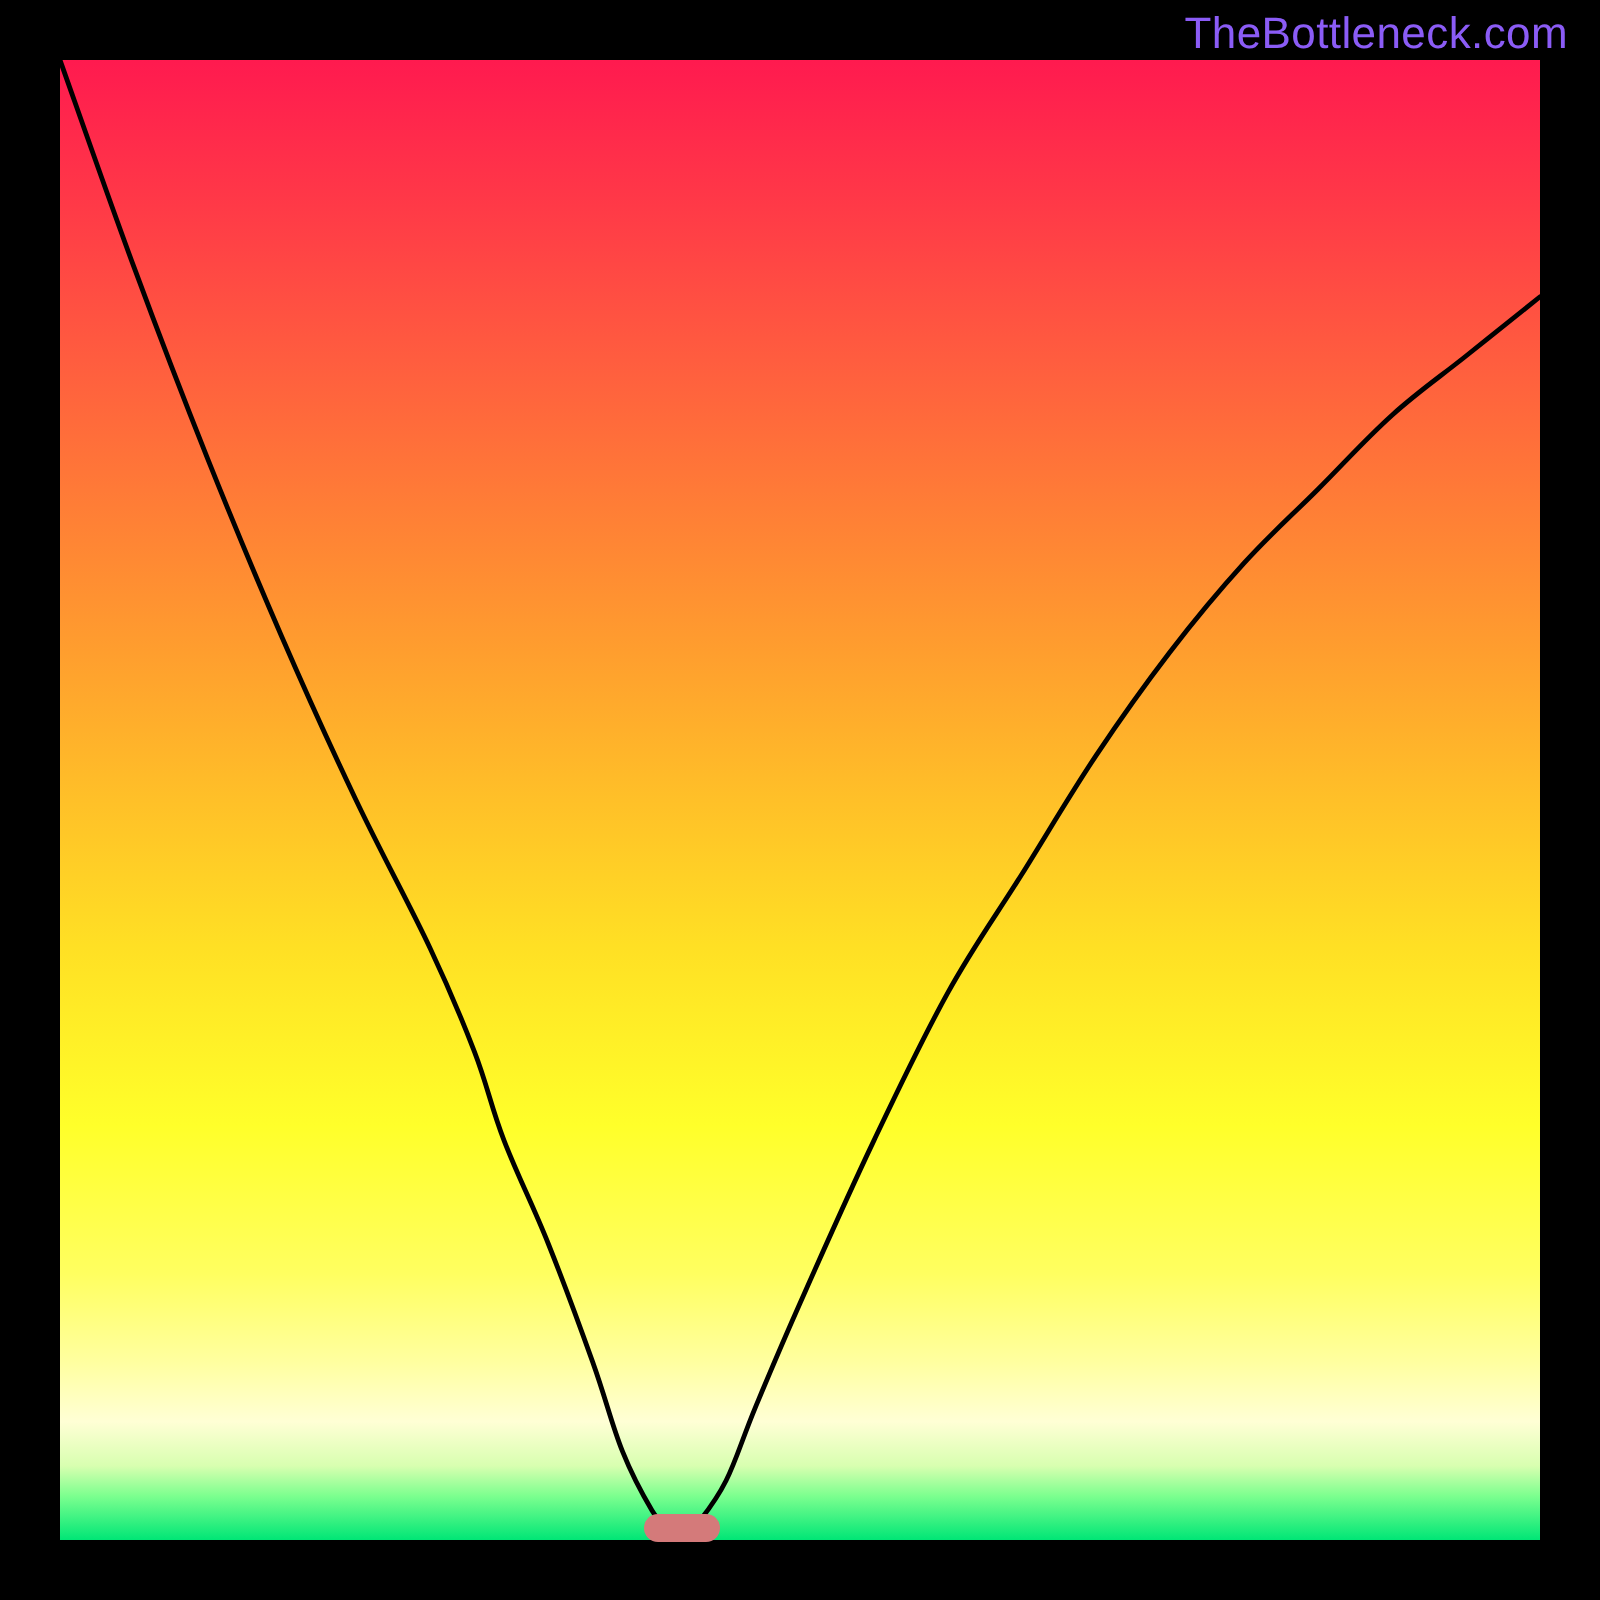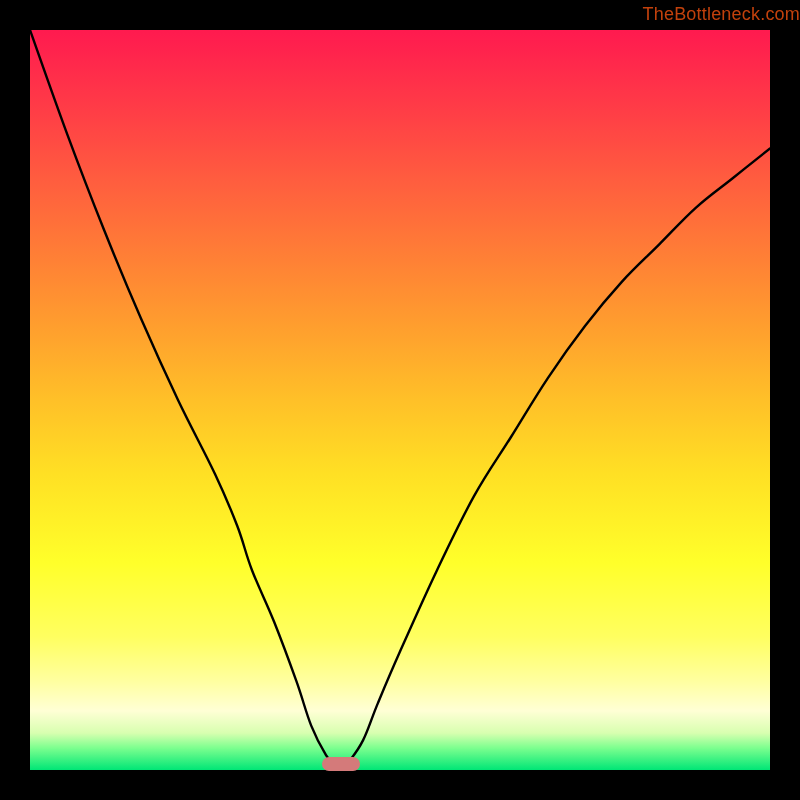--- a/index.html
+++ b/index.html
@@ -13,23 +13,23 @@
   }
   .frame {
     position: relative;
     width: 800px;
     height: 800px;
     background: #000;
   }
   .watermark {
     position: absolute;
     top: 4px;
-    right: 0;
-    color: #c2410c;
-    font-size: 18px;
+    right: 16px;
+    color: #8b5cf6;
+    font-size: 22px;
     font-weight: 400;
     letter-spacing: 0.2px;
     z-index: 10;
   }
   .plot {
     position: absolute;
     left: 30px;
     top: 30px;
     width: 740px;
     height: 740px;

